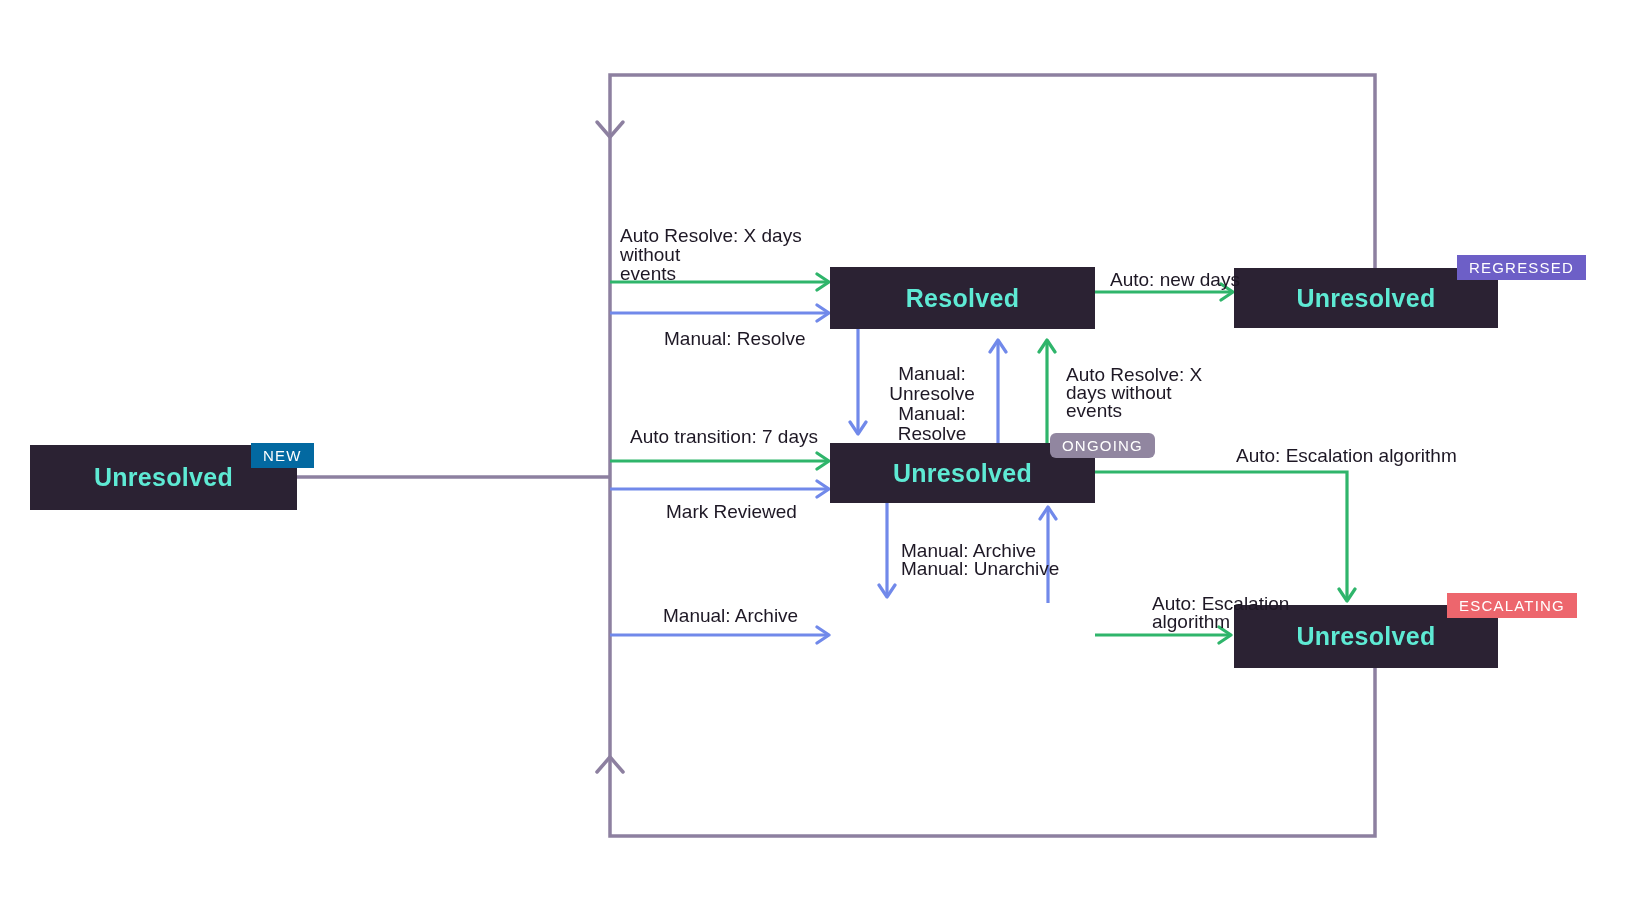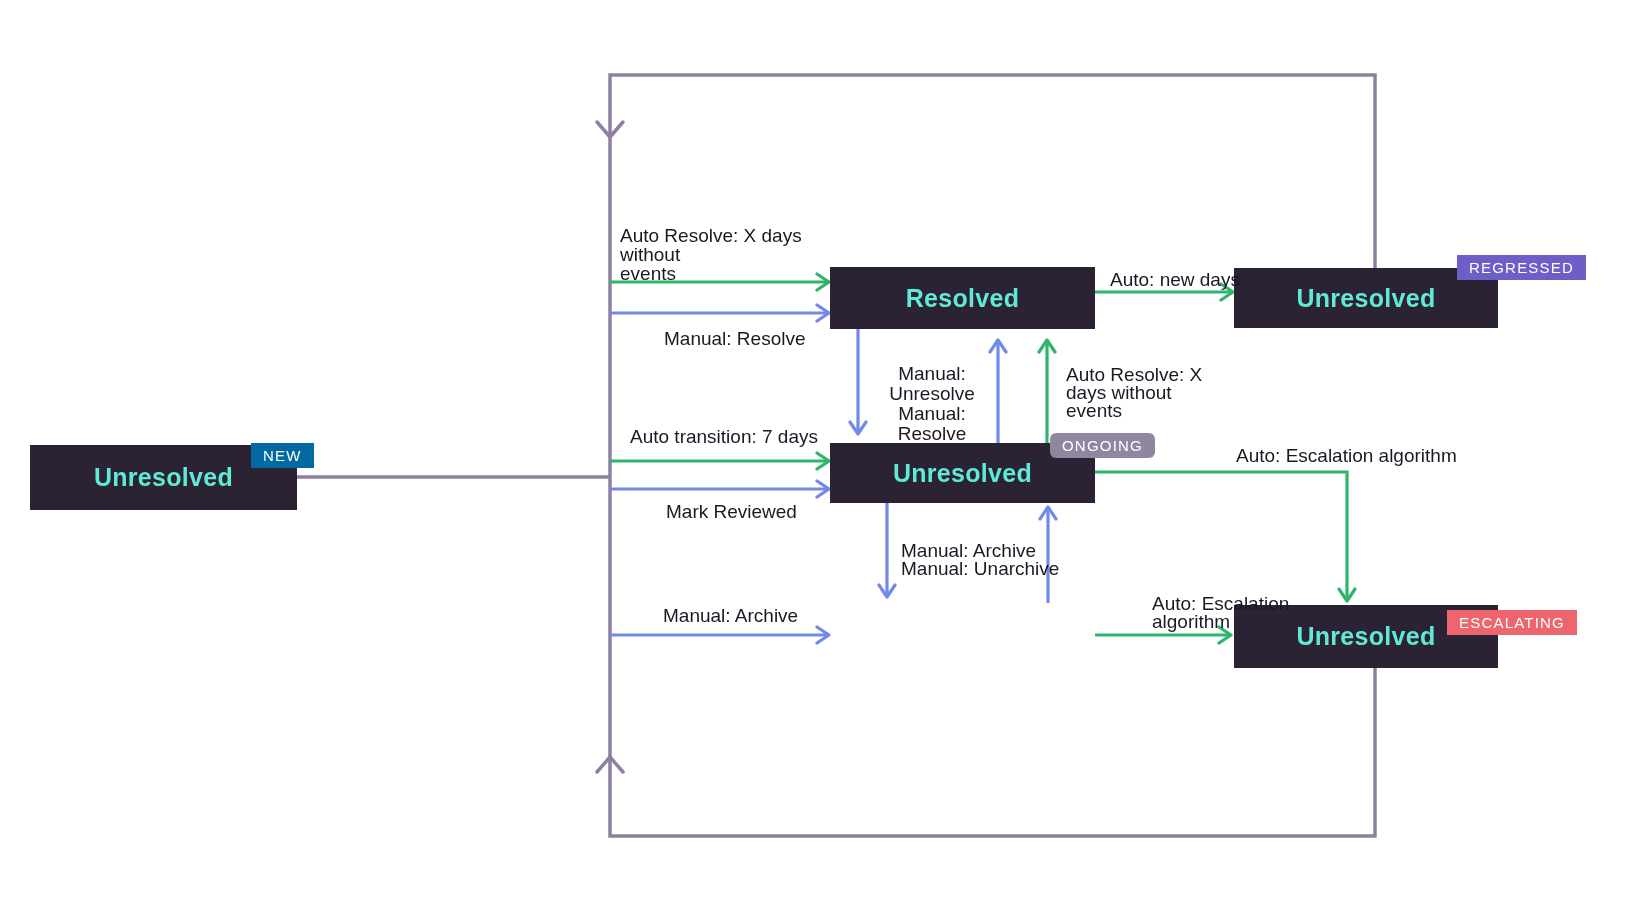--- a/index.html
+++ b/index.html
@@ -31,21 +31,21 @@
     height:25px;line-height:25px;
     padding:0 12px;
     color:#ffffff;
     font-size:15px;
     letter-spacing:1.2px;
     white-space:nowrap;
   }
   #bg-new{left:251px;top:435px;background:#0369a1;margin-top:8px;}
   #bg-regressed{left:1457px;top:255px;background:#6D5FC7;}
   #bg-ongoing{left:1050px;top:433px;background:#9186A0;border-radius:6px;}
-  #bg-escalating{left:1447px;top:610px;background:#ED666D;}
+  #bg-escalating{left:1447px;top:593px;background:#ED666D;}
   .elabel{
     position:absolute;
     color:#1E1825;
     font-size:19px;
     line-height:19px;
     white-space:pre-line;
   }
   #lb-auto-resolve-left{left:620px;top:226px;width:220px;}
   #lb-manual-resolve-left{left:664px;top:329px;}
   #lb-auto-transition{left:630px;top:427px;}

